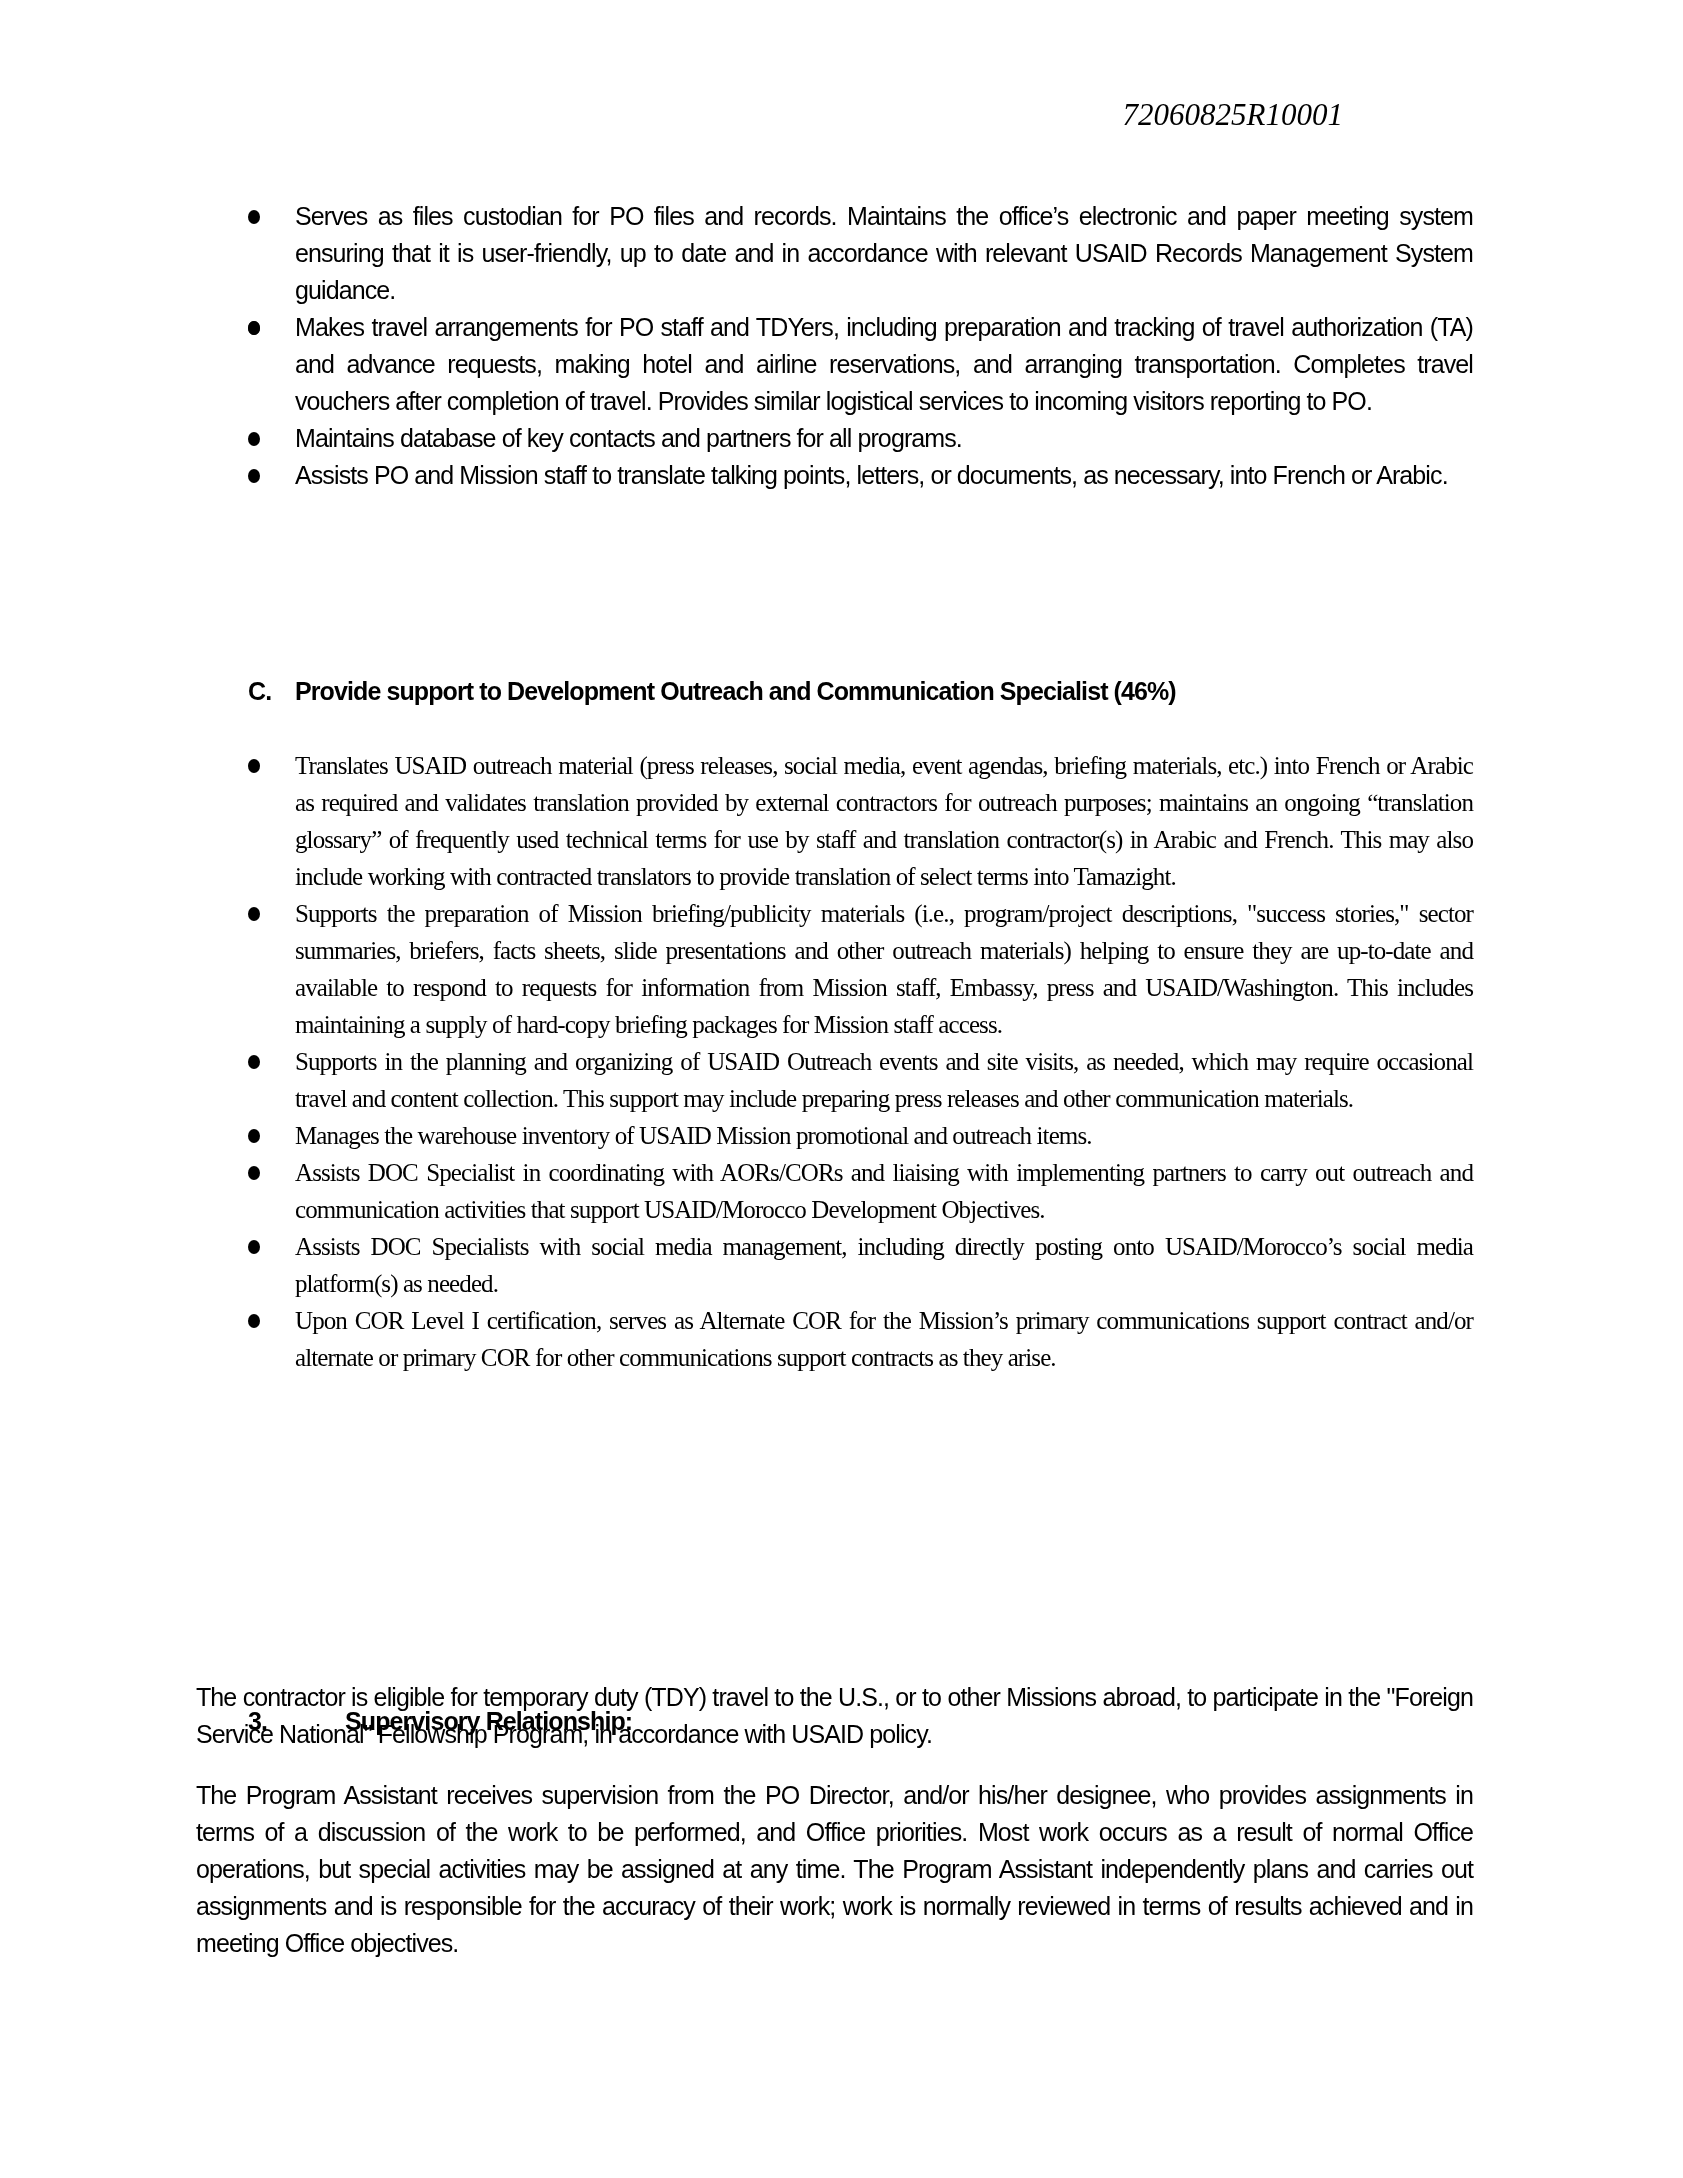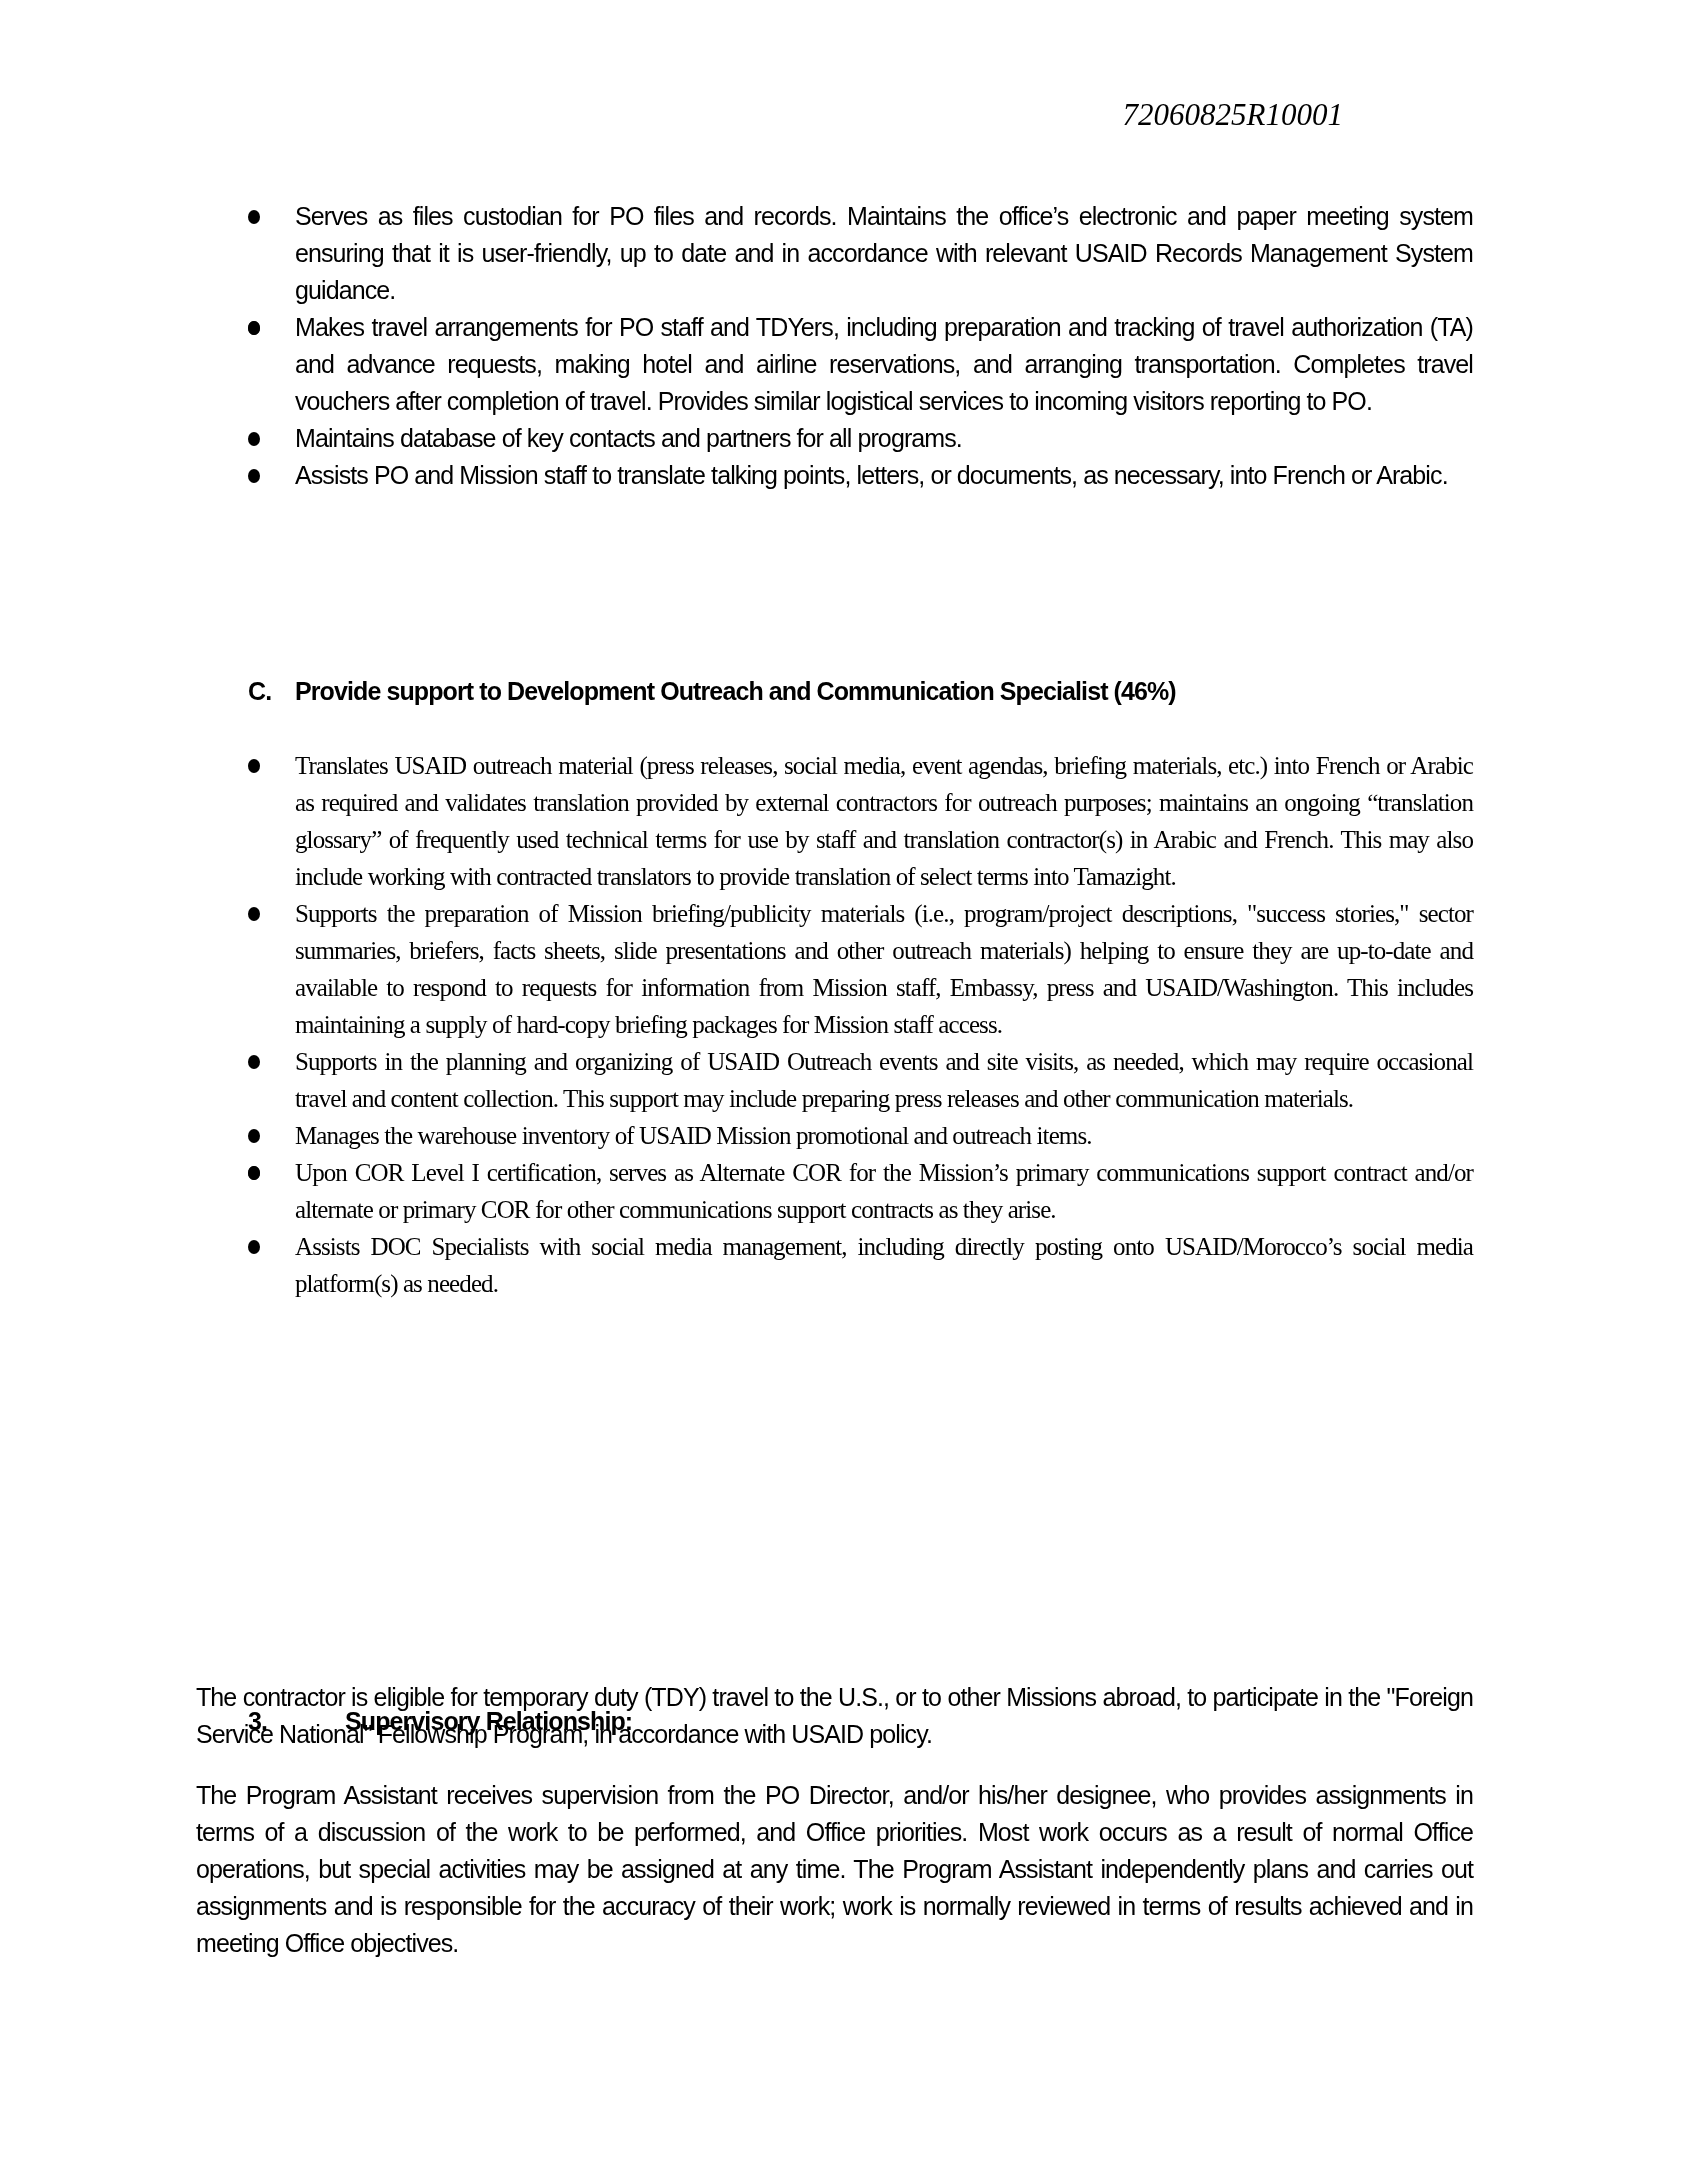--- a/index.html
+++ b/index.html
@@ -41,23 +41,23 @@
 
   <div class="heading-c text">
     <span class="letter">C.</span><span>Provide support to Development Outreach and Communication Specialist (46%)</span>
   </div>
 
   <ul class="bullets text" style="top: 747px; font-family: Liberation Serif, serif;">
     <li><span class="bullet"></span><span>Translates USAID outreach material (press releases, social media, event agendas, briefing materials, etc.) into French or Arabic as required and validates translation provided by external contractors for outreach purposes; maintains an ongoing “translation glossary” of frequently used technical terms for use by staff and translation contractor(s) in Arabic and French. This may also include working with contracted translators to provide translation of select terms into Tamazight.</span></li>
     <li><span class="bullet"></span><span>Supports the preparation of Mission briefing/publicity materials (i.e., program/project descriptions, "success stories," sector summaries, briefers, facts sheets, slide presentations and other outreach materials) helping to ensure they are up-to-date and available to respond to requests for information from Mission staff, Embassy, press and USAID/Washington. This includes maintaining a supply of hard-copy briefing packages for Mission staff access.</span></li>
     <li><span class="bullet"></span><span>Supports in the planning and organizing of USAID Outreach events and site visits, as needed, which may require occasional travel and content collection. This support may include preparing press releases and other communication materials.</span></li>
     <li><span class="bullet"></span><span>Manages the warehouse inventory of USAID Mission promotional and outreach items.</span></li>
-    <li><span class="bullet"></span></li>
+    <li><span class="bullet"></span><span>Assists DOC Specialist in coordinating with AORs/CORs and liaising with implementing partners to carry out outreach and communication activities that support USAID/Morocco Development Objectives.</span></li>
+    <li><span class="bullet"></span><span>Assists DOC Specialists with social media management, including directly posting onto USAID/Morocco’s social media platform(s) as needed.</span></li>
     <li><span class="bullet"></span><span>Upon COR Level I certification, serves as Alternate COR for the Mission’s primary communications support contract and/or alternate or primary COR for other communications support contracts as they arise.</span></li>
-    <li><span class="bullet"></span><span>Assists DOC Specialists with social media management, including directly posting onto USAID/Morocco’s social media platform(s) as needed.</span></li>
   </ul>
 
   <p class="para text" style="top: 1679px;">The contractor is eligible for temporary duty (TDY) travel to the U.S., or to other Missions abroad, to participate in the "Foreign Service National" Fellowship Program, in accordance with USAID policy.</p>
 
   <div class="heading-3 text">
     <span class="num">3.</span><span>Supervisory Relationship:</span>
   </div>
 
   <p class="para text" style="top: 1777px;">The Program Assistant receives supervision from the PO Director, and/or his/her designee, who provides assignments in terms of a discussion of the work to be performed, and Office priorities.  Most work occurs as a result of normal Office operations, but special activities may be assigned at any time.  The Program Assistant independently plans and carries out assignments and is responsible for the accuracy of their work; work is normally reviewed in terms of results achieved and in meeting Office objectives.</p>
 

